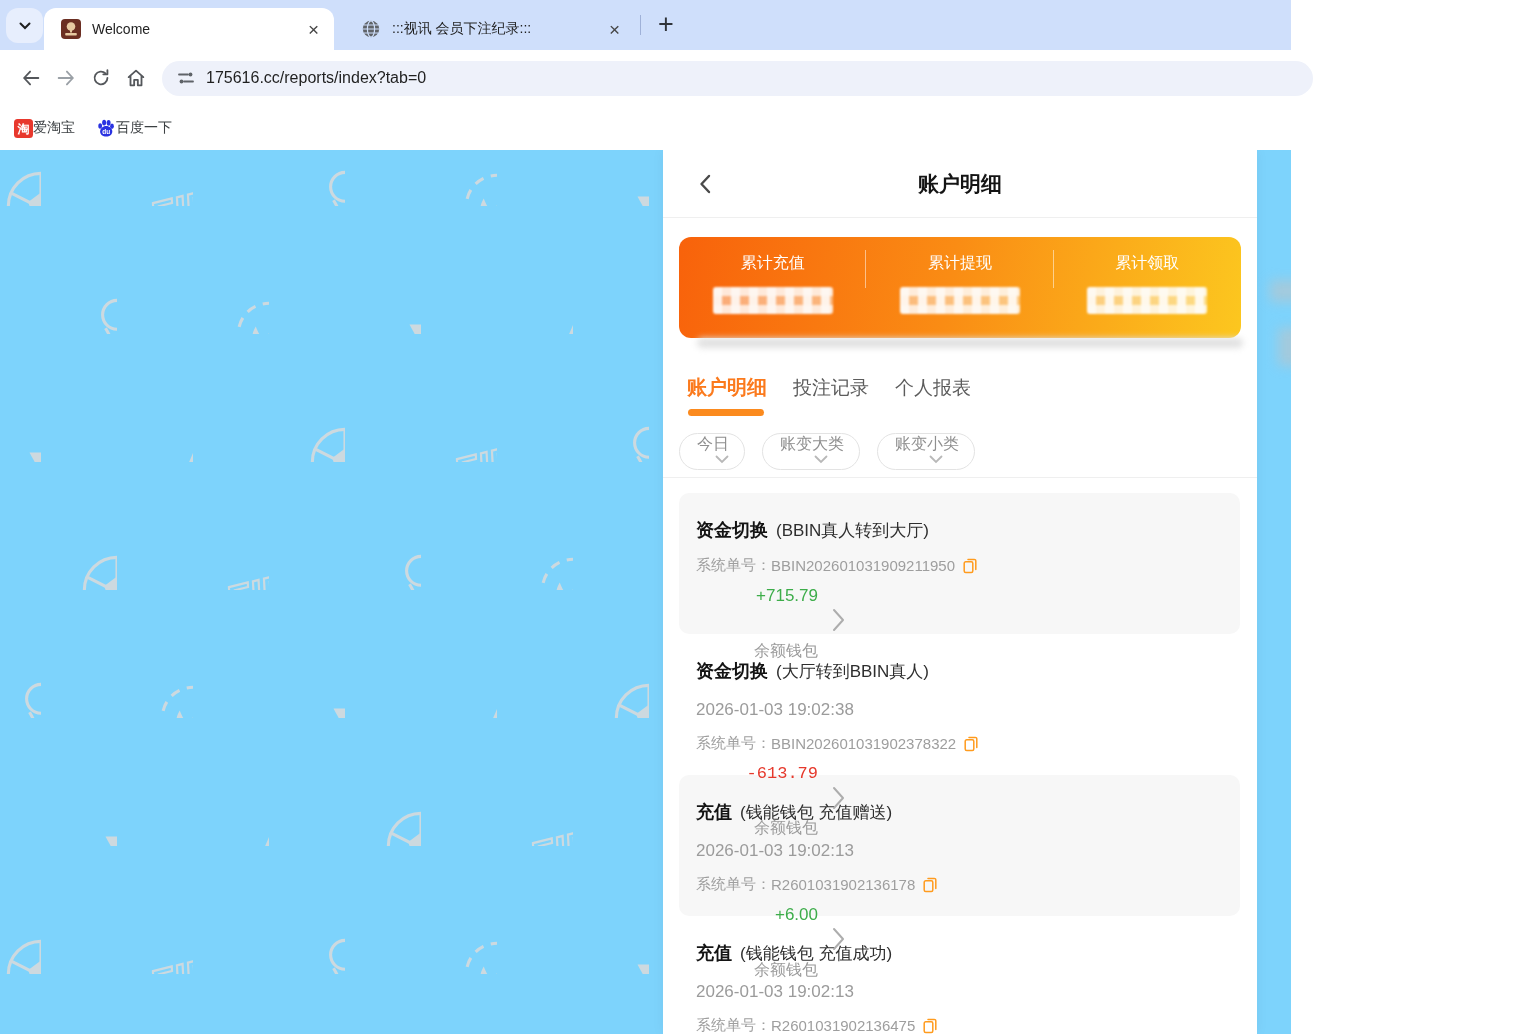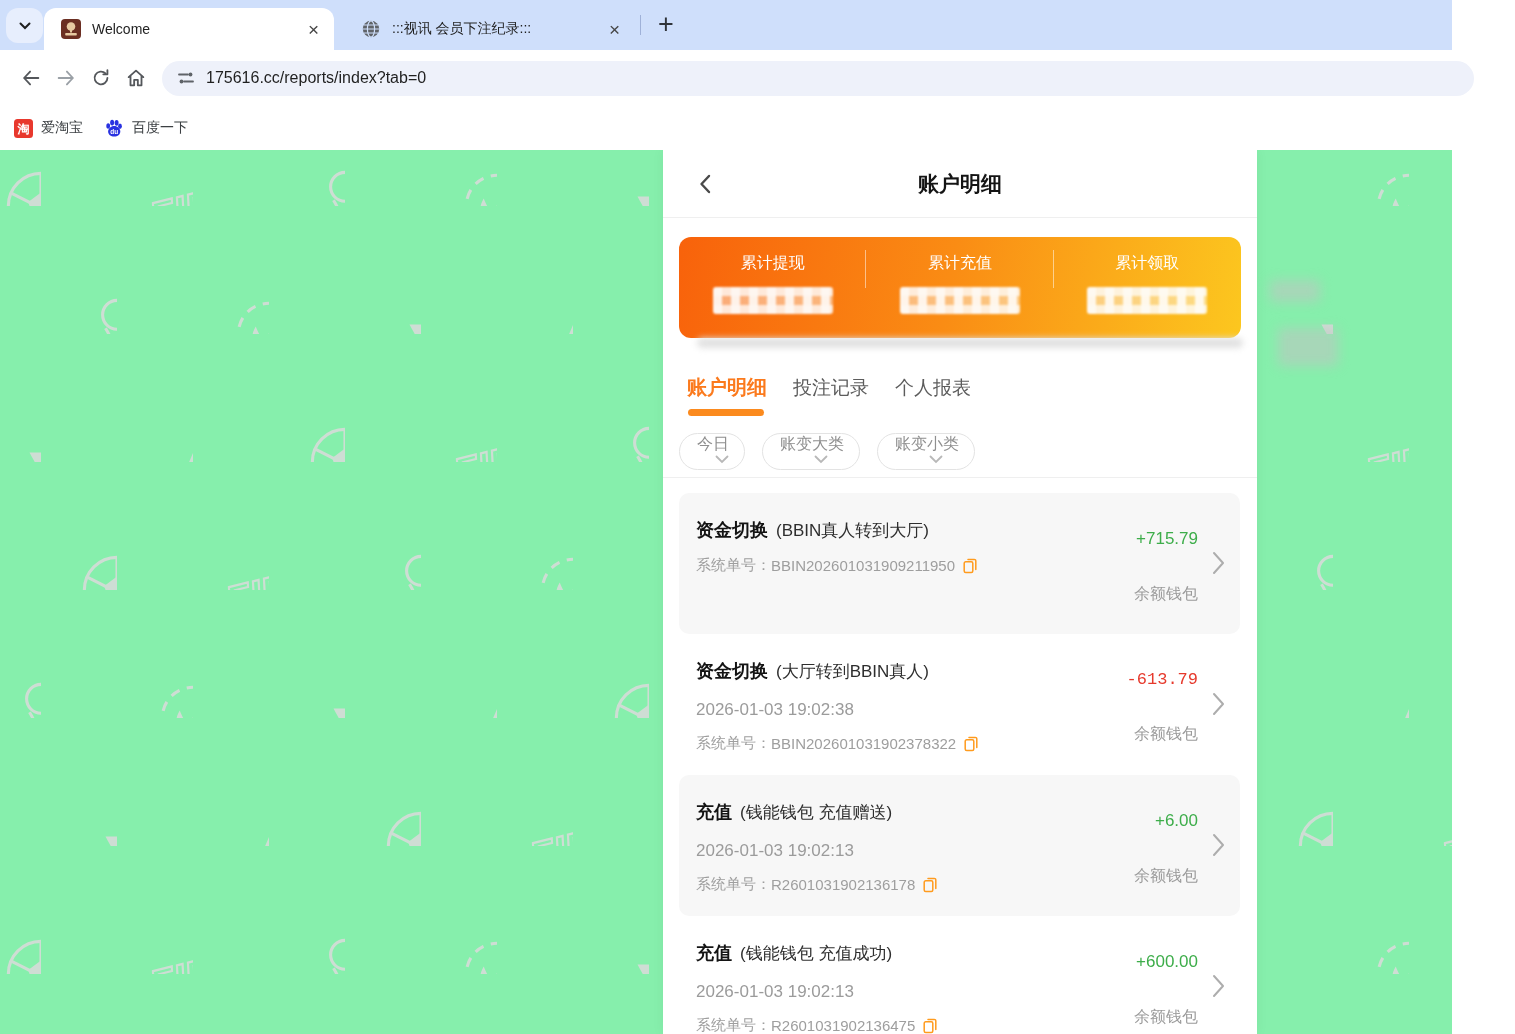--- a/index.html
+++ b/index.html
@@ -1,18 +1,18 @@
 <!DOCTYPE html>
 <html><head>
 <meta charset="utf-8">
 <style>
   * { margin:0; padding:0; box-sizing:border-box; }
   html,body { width:1515px; height:1034px; overflow:hidden; }
   body { font-family:"Liberation Sans","DejaVu Sans",sans-serif; background:#fff; }
-  .browser { position:relative; width:1452px; height:1034px; background:#fff; }
+  .browser { position:relative; width:1291px; height:1034px; background:#fff; }
 
   
   .tabstrip { position:absolute; top:0; left:0; right:0; height:50px; background:#cfdffb; }
   .tab-search { position:absolute; left:6px; top:8px; width:37px; height:35px; border-radius:12px;
     background:#e7eefd; display:flex; align-items:center; justify-content:center; cursor:pointer; }
   .tab { position:absolute; top:8px; height:42px; display:flex; align-items:center; }
   .tab.active { left:44px; width:290px; background:#fff; border-radius:12px 12px 0 0; padding:0 10px 0 17px; }
   .tab.inactive { left:345px; width:290px; padding:0 10px 0 16px; }
   .tab-title { margin-left:11px; font-size:14px; color:#1f1f1f; flex:1; white-space:nowrap;
     overflow:hidden; text-overflow:ellipsis; }
@@ -28,24 +28,24 @@
   .nav-ic { width:26px; height:26px; margin-right:9px; display:flex; align-items:center;
     justify-content:center; cursor:pointer; }
   .omnibox { flex:1; height:35px; margin-left:4px; margin-right:-22px; background:#eef1fa;
     border-radius:18px; display:flex; align-items:center; padding-left:15px; cursor:text; }
   .url-text { margin-left:11px; font-size:16px; color:#1f1f1f; }
 
   
   .bookmarks { position:absolute; top:106px; left:0; right:0; height:44px; background:#fff;
     display:flex; align-items:center; padding-left:14px; }
   .bm { display:flex; align-items:center; margin-right:21px; cursor:pointer; }
-  .bm-label { margin-left:8px; font-size:14px; color:#3c4043; }
+  .bm-label { margin-left:0; font-size:14px; color:#3c4043; }
 
   
-  .page { position:absolute; top:150px; left:0; right:0; bottom:0; background:#86efac; overflow:hidden; }
+  .page { position:absolute; top:150px; left:0; right:0; bottom:0; background:#7dd3fc; overflow:hidden; }
   .motif { position:absolute; width:96px; height:96px; color:#dbdbdb; opacity:.85; }
   .blur-patch { position:absolute; background:rgba(195,195,195,.55); filter:blur(6px); border-radius:4px; }
   .bp-a { left:1270px; top:130px; width:50px; height:22px; }
   .bp-b { left:1278px; top:178px; width:60px; height:38px; }
 
   
   .panel { position:absolute; left:663px; top:0; width:594px; height:884px; background:#fff;
     box-shadow:0 0 12px rgba(0,0,0,.05); }
   .p-header { position:absolute; top:0; left:0; right:0; height:68px; border-bottom:1px solid #efefef; }
   .back-btn { position:absolute; left:30px; top:21px; width:26px; height:26px; cursor:pointer;
@@ -72,21 +72,21 @@
     background:#fb8a1e; }
 
   .p-filters { position:absolute; left:16px; top:283px; display:flex; gap:17px; }
   .pill { height:37px; border:1px solid #e3e3e3; border-radius:19px; background:#fff; display:flex;
     align-items:center; padding:0 15px 0 17px; font-size:16px; color:#8f8f8f; cursor:pointer;flex-direction:column; }
   .pill .chev { margin-left:18px; }
 
   .p-div2 { position:absolute; left:0; right:0; top:327px; height:1px; background:#efefef; }
 
   .p-list { position:absolute; left:16px; right:17px; top:343px; bottom:0; overflow:hidden; }
-  .txn { height:141px; border-radius:10px; display:flex; padding:25px 12px 0 17px; cursor:pointer; }
+  .txn { height:141px; border-radius:10px; display:flex; padding:25px 12px 0 17px; cursor:pointer;flex-direction:column; }
   .txn.alt { background:#f7f7f7; }
   .txn-left { flex:1; min-width:0; }
   .txn-titlerow { display:flex; align-items:baseline; }
   .txn-type { font-size:18px; font-weight:700; color:#141414; }
   .txn-sub { font-size:17px; color:#2e2e2e; margin-left:8px; }
   .txn-time { margin-top:17px; font-size:17px; color:#9b9b9b; }
   .txn-order { margin-top:14px; font-size:15px; color:#9e9e9e; display:flex; align-items:center; }
   .copy-btn { margin-left:8px; display:flex; cursor:pointer; }
   .txn-right { width:152px; position:relative; text-align:right; padding-right:30px; }
   .txn-amount { margin-top:11px; font-size:17px; }
@@ -490,26 +490,26 @@
         <div class="back-btn">
           <svg width="22" height="22" viewBox="0 0 22 22">
             <path d="M14 3 L6.5 11 L14 19" fill="none" stroke="#4a4a4a" stroke-width="2.4" stroke-linecap="round" stroke-linejoin="round"></path>
           </svg>
         </div>
         <div class="p-title">账户明细</div>
       </div>
 
       <div class="s-card">
         <div class="s-col">
-          <div class="s-label">累计提现</div>
+          <div class="s-label">累计充值</div>
           <div class="s-val"></div>
           <div class="s-sep"></div>
         </div>
         <div class="s-col">
-          <div class="s-label">累计充值</div>
+          <div class="s-label">累计提现</div>
           <div class="s-val"></div>
           <div class="s-sep"></div>
         </div>
         <div class="s-col">
           <div class="s-label">累计领取</div>
           <div class="s-val"></div>
         </div>
       </div>
       <div class="s-shadow"></div>
 

